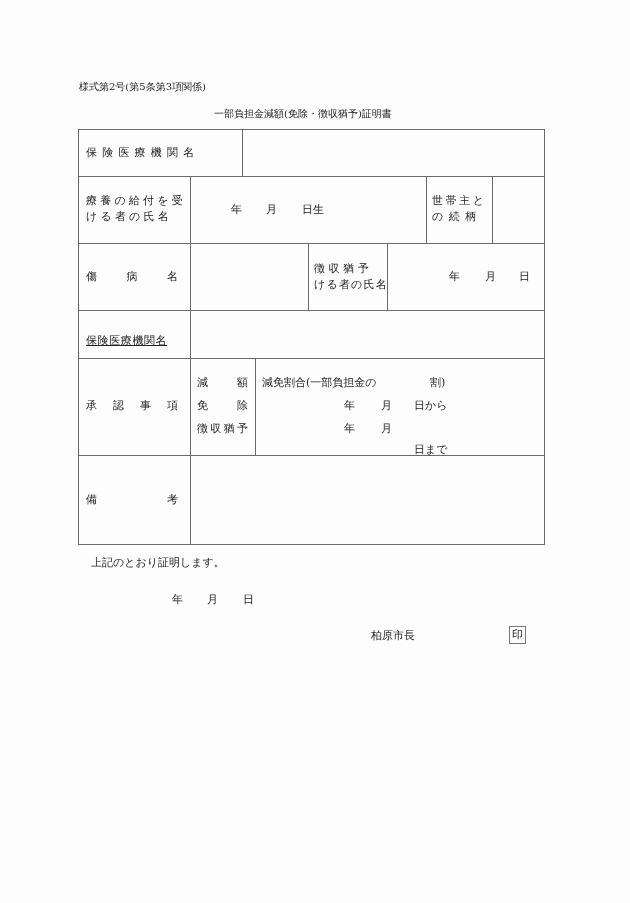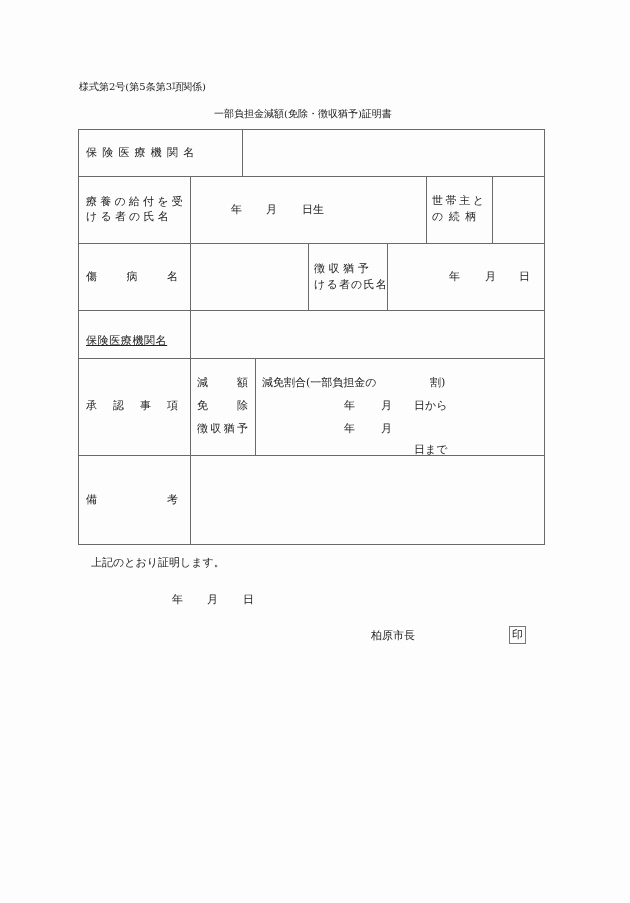--- a/index.html
+++ b/index.html
@@ -46,21 +46,21 @@
 
   <div class="vl" style="left:308px;top:243px;height:67px;"></div>
   <div class="vl" style="left:387px;top:243px;height:67px;"></div>
 
   <div class="vl" style="left:255px;top:358px;height:97px;"></div>
 </div>
 
 <div class="lbl" style="left:86px;top:145px;letter-spacing:5.2px;">保険医療機関名</div>
 <div class="abs" style="left:243px;top:130px;width:300px;height:46px;"></div>
 
-<div class="lbl" style="left:86px;top:193px;letter-spacing:3.2px;font-family:Liberation Serif, serif;">療養の給付を受</div>
+<div class="lbl" style="left:86px;top:193px;letter-spacing:3.2px;">療養の給付を受</div>
 <div class="lbl" style="left:86px;top:209px;letter-spacing:3.2px;">ける者の氏名</div>
 <div class="abs" style="left:191px;top:177px;width:235px;height:66px;"></div>
 <div class="lbl" style="left:231px;top:202px;">年</div>
 <div class="lbl" style="left:266px;top:202px;">月</div>
 <div class="lbl" style="left:302px;top:202px;">日生</div>
 <div class="lbl" style="left:432px;top:193px;letter-spacing:2.6px;">世帯主と</div>
 <div class="lbl" style="left:432px;top:209px;letter-spacing:1px;">の 続 柄</div>
 <div class="abs" style="left:493px;top:177px;width:50px;height:66px;"></div>
 
 <div class="lbl spread" style="left:86px;top:269px;width:92px;">

